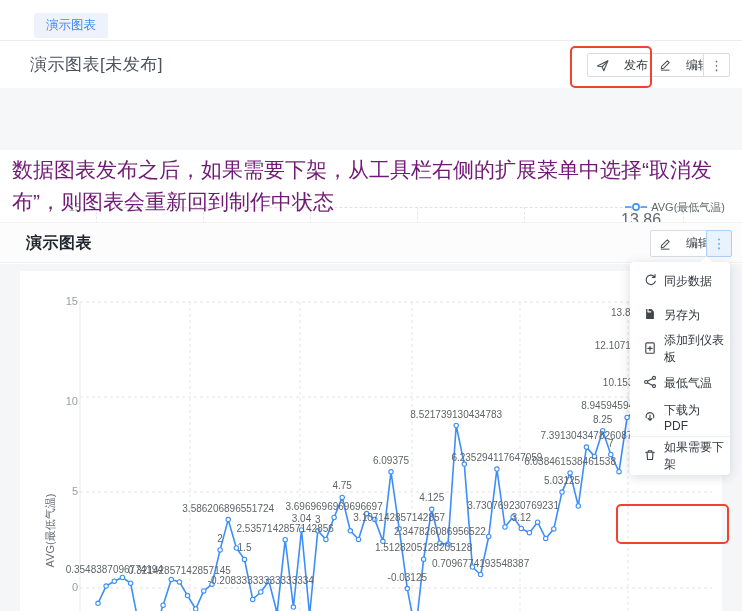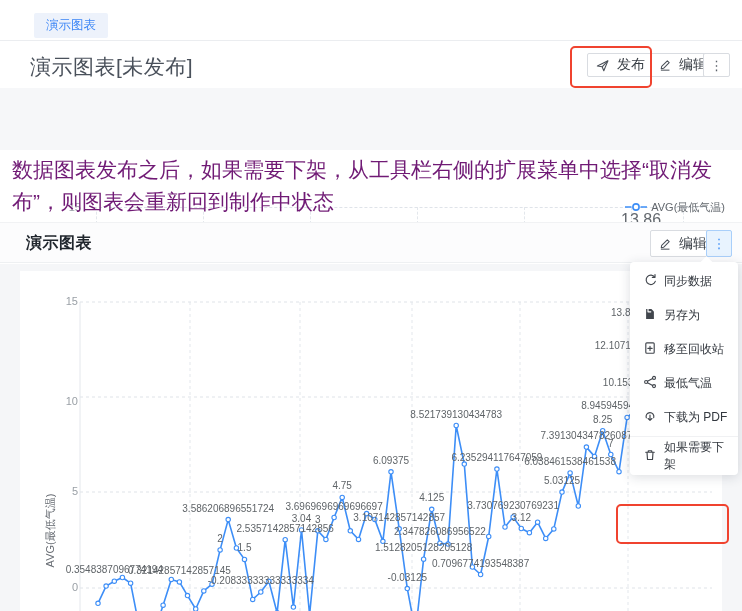--- a/index.html
+++ b/index.html
@@ -7,24 +7,24 @@
   body{font-family:"Liberation Sans","DejaVu Sans",sans-serif;}
   #stage{position:relative;width:742px;height:611px;background:#fff;overflow:hidden;}
 
   
   .tab{position:absolute;left:34px;top:13px;height:25px;padding:0 12px;background:#edf2fb;
        color:#3c86f6;font-size:12.5px;display:flex;align-items:center;border-radius:2px;}
   .divider1{position:absolute;left:0;top:40px;width:742px;height:1px;background:#ebedf0;}
 
   
   .p1-header{position:absolute;left:0;top:41px;width:742px;height:47px;background:#fff;}
-  .p1-title{position:absolute;left:30px;top:12px;font-size:21px;color:#4a515b;font-weight:500;letter-spacing:.5px;}
-  .btn{position:absolute;height:24px;display:inline-flex;align-items:center;gap:8px;
+  .p1-title{position:absolute;left:30px;top:12px;font-size:17px;color:#4a515b;font-weight:500;letter-spacing:.5px;}
+  .btn{position:absolute;height:24px;display:inline-flex;align-items:center;gap:15px;
        padding:0 8px;background:#fff;border:1px solid #d9dce1;border-radius:2px;
-       font-size:14px;color:#383e45;cursor:pointer;white-space:nowrap;}
+       font-size:12px;color:#383e45;cursor:pointer;white-space:nowrap;}
   .btn svg{display:block;}
   .btn-dots{padding:0 6px;color:#5a6068;}
   .btn-dots::after{content:"⋮";font-size:13px;}
   .btn-dots-active{background:#e8f3fe;border-color:#a9cffa;color:#3d8ef7;}
 
   .redbox{position:absolute;border:2.5px solid #f0432f;border-radius:5px;z-index:40;pointer-events:none;}
   #redbox-publish{left:570px;top:46px;width:82px;height:42px;}
   #redbox-unpublish{left:616px;top:504px;width:113px;height:40px;}
 
   
@@ -46,21 +46,21 @@
              border-top:1px solid #f1f2f4;border-bottom:1px solid #eef0f2;}
   .p2-title{position:absolute;left:26px;top:10px;font-size:16px;font-weight:bold;color:#20262d;letter-spacing:.5px;}
   .p2-body{position:absolute;left:0;top:264px;width:742px;height:347px;background:#f5f6f8;}
   .card2{position:absolute;left:20px;top:271px;width:702px;height:340px;background:#fff;overflow:hidden;}
   #chart2-svg{position:absolute;left:0;top:0;}
   .c2-tick{position:absolute;left:24px;width:34px;text-align:right;font-size:11px;color:#9aa0a6;}
   .c2-ytitle{position:absolute;left:-22px;top:252px;width:104px;text-align:center;font-size:11px;color:#666b72;
              transform:rotate(-90deg);transform-origin:center;}
 
   
-  .menu{position:absolute;left:630px;top:262px;width:108px;background:#fff;border-radius:4px;
+  .menu{position:absolute;left:630px;top:262px;width:100px;background:#fff;border-radius:4px;
         box-shadow:0 2px 12px rgba(31,45,61,.16);padding:2px 0;z-index:30;}
   .menu::before{content:"";position:absolute;top:-4px;left:72px;width:9px;height:9px;background:#fff;
         transform:rotate(45deg);}
   .menu-item{height:34px;display:flex;align-items:center;gap:7px;padding:0 6px 0 13px;
         font-size:12px;color:#32373e;cursor:pointer;}
   .menu-item svg{flex:0 0 auto;}
   .menu-divider{height:1px;background:#f0f1f3;margin:2px 0;}
 </style>
 </head>
 <body>
@@ -277,21 +277,21 @@
             <path d="M3.1 2.1 h5.3 l2.5 2.5 v7.3 h-7.8 z" fill="#41464d" stroke="none"></path>
             <path d="M5 2.1 v2.7 h2.8" stroke="#fff"></path>
           </svg></span>
         <span>另存为</span>
       </div>
       <div class="menu-item">
         <span><svg width="14" height="14" viewBox="0 0 14 14" fill="none" stroke="#41464d" stroke-width="1.15" stroke-linecap="round" stroke-linejoin="round">
             <rect x="2.8" y="1.8" width="8.4" height="10.4" rx="1"></rect>
             <path d="M7 5.3 v4.2 M4.9 7.4 h4.2"></path>
           </svg></span>
-        <span>移至回收站</span>
+        <span>添加到仪表板</span>
       </div>
       <div class="menu-item">
         <span><svg width="14" height="14" viewBox="0 0 14 14" fill="none" stroke="#41464d" stroke-width="1.15" stroke-linecap="round" stroke-linejoin="round">
             <circle cx="11" cy="2.9" r="1.5"></circle>
             <circle cx="3.1" cy="7" r="1.5"></circle>
             <circle cx="11" cy="11.1" r="1.5"></circle>
             <path d="M4.5 6.3 L9.6 3.6 M4.5 7.7 L9.6 10.4"></path>
           </svg></span>
         <span>最低气温</span>
       </div>

